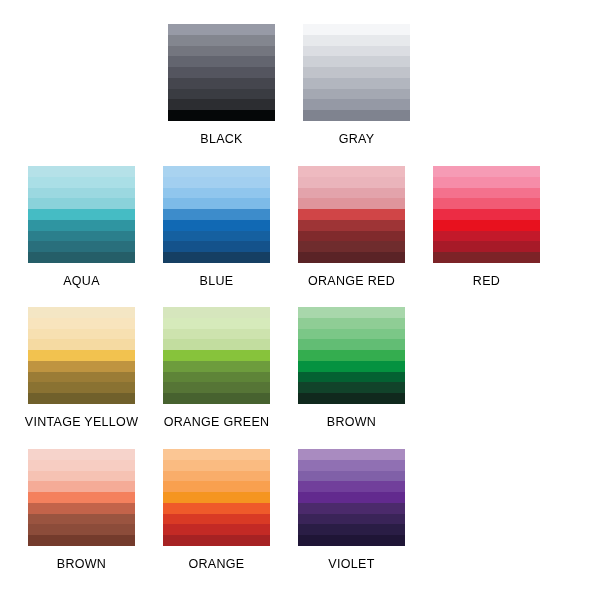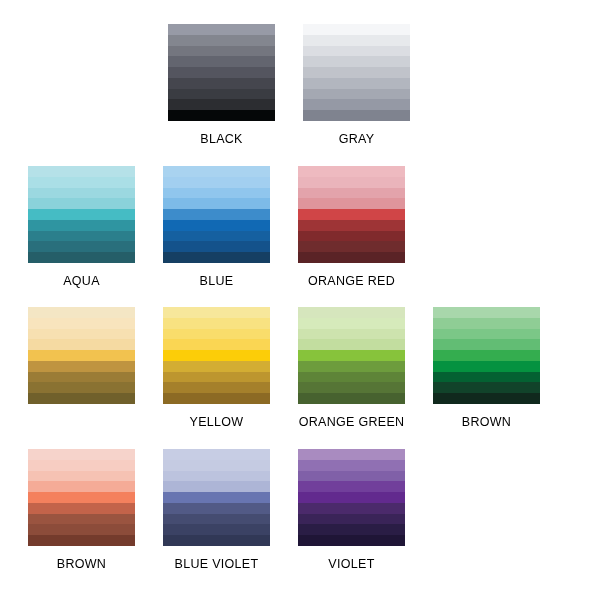--- a/index.html
+++ b/index.html
@@ -138,48 +138,49 @@
           <div class="band" style="background: rgb(227, 163, 171);"></div>
           <div class="band" style="background: rgb(223, 149, 156);"></div>
           <div class="band" style="background: rgb(208, 69, 71);"></div>
           <div class="band" style="background: rgb(158, 52, 54);"></div>
           <div class="band" style="background: rgb(128, 42, 44);"></div>
           <div class="band" style="background: rgb(111, 44, 45);"></div>
           <div class="band" style="background: rgb(90, 35, 38);"></div>
         </div>
         <div class="swatch-label">ORANGE RED</div>
       </div>
+      <div class="cell">
+        <div class="swatch">
+          <div class="band" style="background: rgb(246, 155, 181);"></div>
+          <div class="band" style="background: rgb(246, 140, 168);"></div>
+          <div class="band" style="background: rgb(244, 113, 141);"></div>
+          <div class="band" style="background: rgb(241, 91, 117);"></div>
+          <div class="band" style="background: rgb(236, 44, 68);"></div>
+          <div class="band" style="background: rgb(232, 17, 30);"></div>
+          <div class="band" style="background: rgb(195, 25, 42);"></div>
+          <div class="band" style="background: rgb(167, 26, 40);"></div>
+          <div class="band" style="background: rgb(124, 35, 39);"></div>
+        </div>
+        <div class="swatch-label">RED</div>
+      </div>
     </div>
     <div class="palette-row row-2 cols-4">
       <div class="cell">
         <div class="swatch">
           <div class="band" style="background: rgb(244, 230, 196);"></div>
           <div class="band" style="background: rgb(248, 228, 189);"></div>
           <div class="band" style="background: rgb(247, 224, 177);"></div>
           <div class="band" style="background: rgb(245, 218, 162);"></div>
           <div class="band" style="background: rgb(242, 194, 79);"></div>
           <div class="band" style="background: rgb(191, 148, 64);"></div>
           <div class="band" style="background: rgb(155, 124, 54);"></div>
           <div class="band" style="background: rgb(138, 114, 50);"></div>
           <div class="band" style="background: rgb(112, 96, 43);"></div>
         </div>
-      </div>
-      <div class="cell">
-        <div class="swatch">
-          <div class="band" style="background: rgb(247, 231, 155);"></div>
-          <div class="band" style="background: rgb(248, 226, 129);"></div>
-          <div class="band" style="background: rgb(249, 221, 107);"></div>
-          <div class="band" style="background: rgb(250, 214, 83);"></div>
-          <div class="band" style="background: rgb(252, 205, 8);"></div>
-          <div class="band" style="background: rgb(211, 173, 51);"></div>
-          <div class="band" style="background: rgb(189, 150, 47);"></div>
-          <div class="band" style="background: rgb(165, 128, 43);"></div>
-          <div class="band" style="background: rgb(140, 106, 36);"></div>
-        </div>
-        <div class="swatch-label">YELLOW</div>
+        <div class="swatch-label">VINTAGE YELLOW</div>
       </div>
       <div class="cell">
         <div class="swatch">
           <div class="band" style="background: rgb(214, 230, 189);"></div>
           <div class="band" style="background: rgb(214, 234, 187);"></div>
           <div class="band" style="background: rgb(205, 227, 174);"></div>
           <div class="band" style="background: rgb(194, 221, 159);"></div>
           <div class="band" style="background: rgb(135, 195, 59);"></div>
           <div class="band" style="background: rgb(109, 156, 61);"></div>
           <div class="band" style="background: rgb(94, 132, 56);"></div>
@@ -213,31 +214,31 @@
           <div class="band" style="background: rgb(244, 128, 93);"></div>
           <div class="band" style="background: rgb(195, 99, 74);"></div>
           <div class="band" style="background: rgb(154, 84, 64);"></div>
           <div class="band" style="background: rgb(140, 76, 58);"></div>
           <div class="band" style="background: rgb(116, 59, 44);"></div>
         </div>
         <div class="swatch-label">BROWN</div>
       </div>
       <div class="cell">
         <div class="swatch">
-          <div class="band" style="background: rgb(199, 205, 228);"></div>
-          <div class="band" style="background: rgb(197, 203, 226);"></div>
-          <div class="band" style="background: rgb(188, 195, 222);"></div>
-          <div class="band" style="background: rgb(173, 181, 214);"></div>
-          <div class="band" style="background: rgb(104, 117, 177);"></div>
-          <div class="band" style="background: rgb(82, 90, 134);"></div>
-          <div class="band" style="background: rgb(69, 76, 113);"></div>
-          <div class="band" style="background: rgb(59, 66, 100);"></div>
-          <div class="band" style="background: rgb(49, 56, 86);"></div>
-        </div>
-        <div class="swatch-label">BLUE VIOLET</div>
+          <div class="band" style="background: rgb(251, 198, 148);"></div>
+          <div class="band" style="background: rgb(250, 187, 129);"></div>
+          <div class="band" style="background: rgb(249, 173, 106);"></div>
+          <div class="band" style="background: rgb(249, 160, 79);"></div>
+          <div class="band" style="background: rgb(245, 149, 32);"></div>
+          <div class="band" style="background: rgb(239, 90, 42);"></div>
+          <div class="band" style="background: rgb(217, 58, 37);"></div>
+          <div class="band" style="background: rgb(195, 42, 37);"></div>
+          <div class="band" style="background: rgb(166, 34, 35);"></div>
+        </div>
+        <div class="swatch-label">ORANGE</div>
       </div>
       <div class="cell">
         <div class="swatch">
           <div class="band" style="background: rgb(169, 139, 192);"></div>
           <div class="band" style="background: rgb(144, 112, 179);"></div>
           <div class="band" style="background: rgb(128, 96, 168);"></div>
           <div class="band" style="background: rgb(113, 63, 155);"></div>
           <div class="band" style="background: rgb(98, 42, 142);"></div>
           <div class="band" style="background: rgb(75, 42, 107);"></div>
           <div class="band" style="background: rgb(58, 36, 88);"></div>

